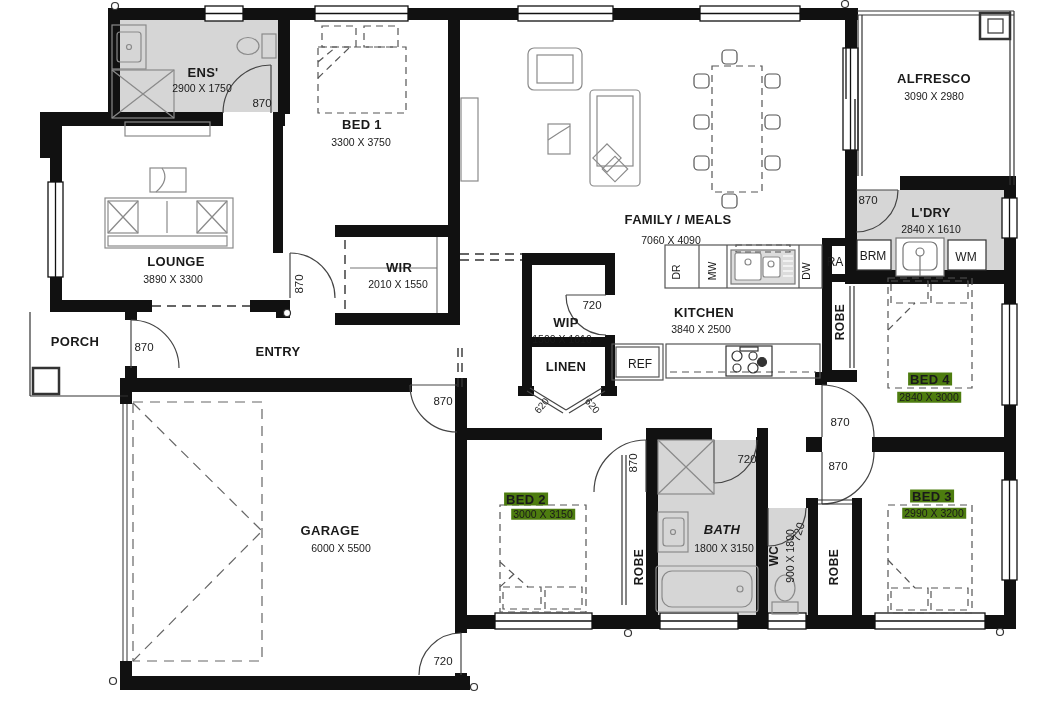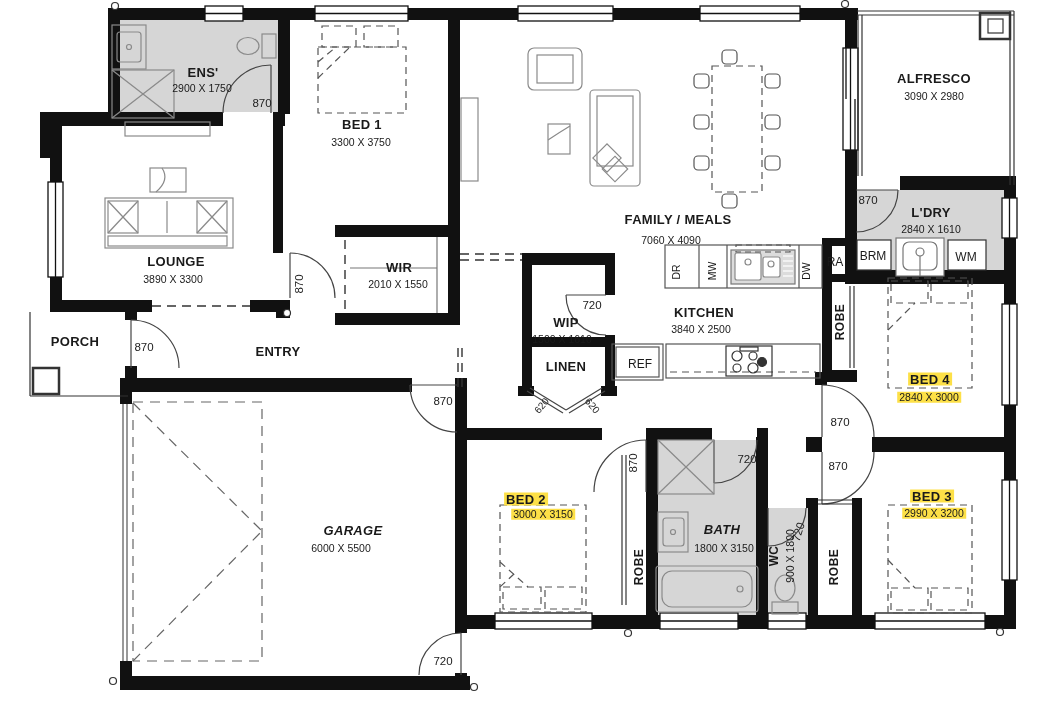--- a/index.html
+++ b/index.html
@@ -9,21 +9,21 @@
   .lbl{position:absolute;transform:translate(-50%,-50%);font-weight:bold;font-size:13px;
        color:#1a1a1a;white-space:nowrap;letter-spacing:.3px;line-height:1;}
   .dims{position:absolute;transform:translate(-50%,-50%);font-weight:normal;font-size:10.5px;
        color:#1a1a1a;white-space:nowrap;line-height:1;}
   .door{position:absolute;transform:translate(-50%,-50%);font-size:11.5px;color:#222;
        white-space:nowrap;line-height:1;}
   .fix{position:absolute;transform:translate(-50%,-50%);font-size:12px;color:#1a1a1a;
        white-space:nowrap;line-height:1;}
   .robe{font-weight:bold;font-size:12px;letter-spacing:.5px;}
   .v{transform:translate(-50%,-50%) rotate(-90deg);}
-  .bg{background:#fde047;padding:0 2px;}
+  .bg{background:#4d7c0f;padding:0 2px;}
 </style>
 </head>
 <body>
 
 <div id="plan">
 
 <svg width="1056" height="701" viewBox="0 0 1056 701">
 
   <g fill="#d6d6d6" stroke="none">
     <rect x="120" y="20" width="158" height="92"></rect>
@@ -479,21 +479,21 @@
 <div class="dims" style="left:173px;top:279px;">3890 X 3300</div>
 <div class="lbl" style="left:399px;top:267px;">WIR</div>
 <div class="dims" style="left:398px;top:284px;">2010 X 1550</div>
 <div class="lbl" style="left:75px;top:341px;">PORCH</div>
 <div class="lbl" style="left:278px;top:351px;">ENTRY</div>
 <div class="lbl" style="left:566px;top:322px;">WIP</div>
 <div class="dims" style="left:562px;top:339px;">1500 X 1610</div>
 <div class="lbl" style="left:704px;top:312px;">KITCHEN</div>
 <div class="dims" style="left:701px;top:329px;">3840 X 2500</div>
 <div class="lbl" style="left:566px;top:366px;">LINEN</div>
-<div class="lbl" style="left:353px;top:530px;font-style:italic;">GARAGE</div>
+<div class="lbl" style="left:330px;top:530px;">GARAGE</div>
 <div class="dims" style="left:341px;top:548px;">6000 X 5500</div>
 <div class="lbl bg" style="left:526px;top:499px;">BED 2</div>
 <div class="dims bg" style="left:543px;top:514px;">3000 X 3150</div>
 <div class="lbl" style="left:722px;top:529px;font-style:italic;">BATH</div>
 <div class="dims" style="left:724px;top:548px;">1800 X 3150</div>
 <div class="lbl v" style="left:774px;top:556px;font-size:12px;">WC</div>
 <div class="dims v" style="left:790px;top:556px;">900 X 1800</div>
 <div class="lbl bg" style="left:932px;top:496px;">BED 3</div>
 <div class="dims bg" style="left:934px;top:513px;">2990 X 3200</div>
 <div class="lbl bg" style="left:930px;top:379px;">BED 4</div>

